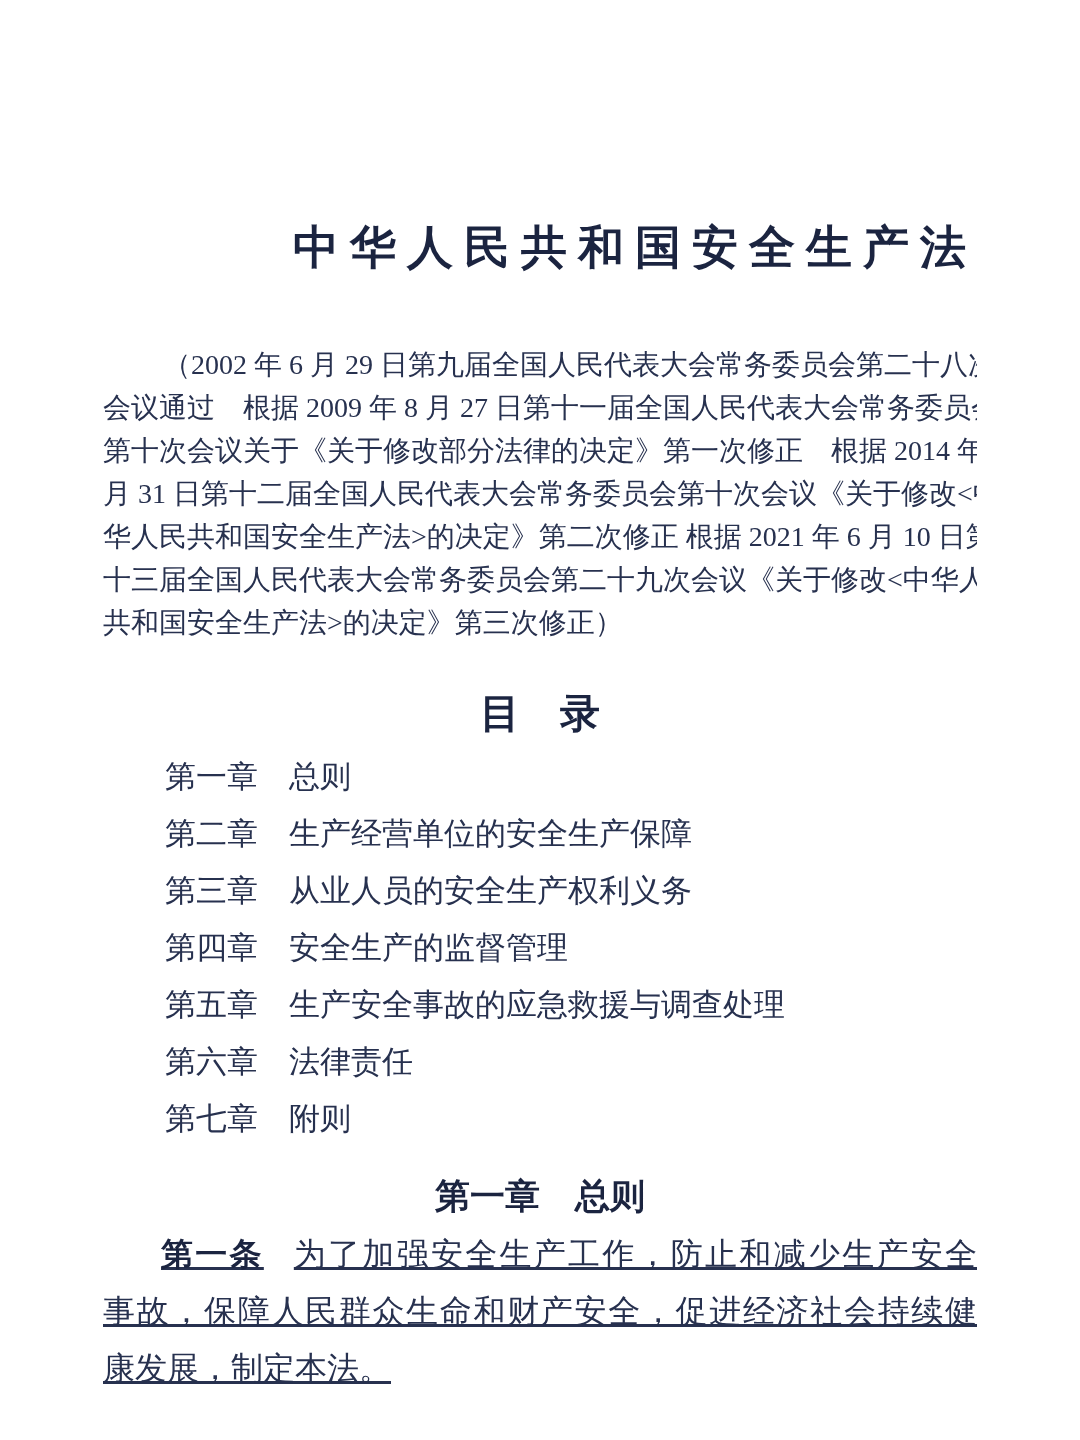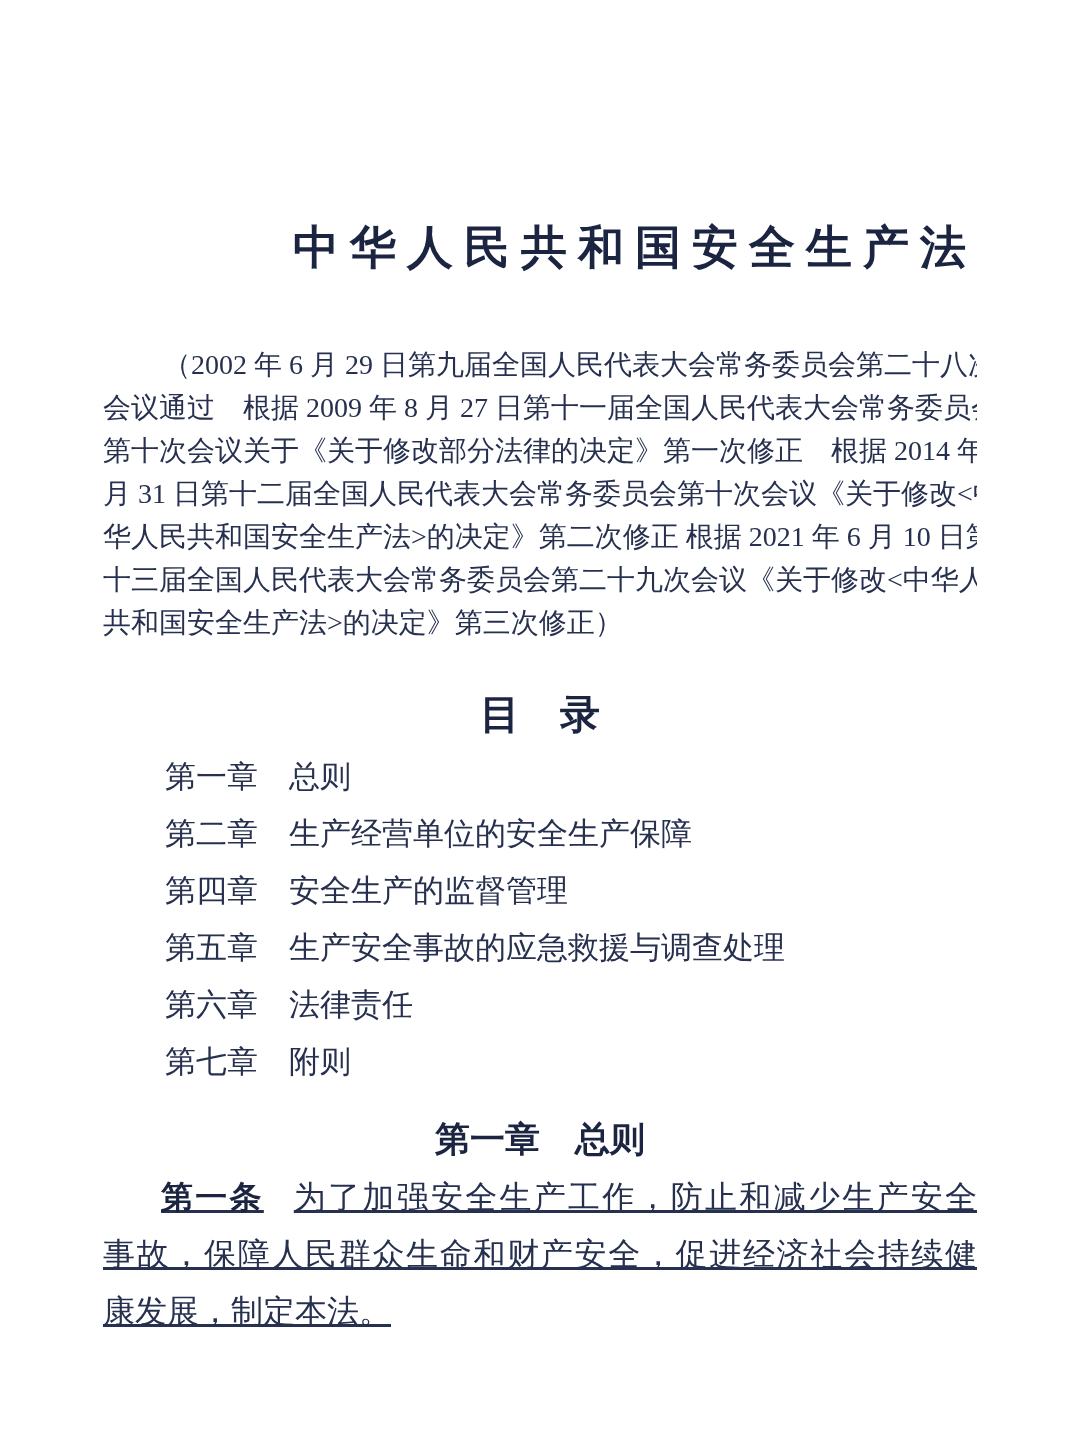--- a/index.html
+++ b/index.html
@@ -42,21 +42,21 @@
     text-align-last:justify;
     overflow:hidden;
     white-space:nowrap;
   }
   .jline.first{text-indent:60px;}
   .jline.last{text-align-last:left;}
   
   .toc-heading{
     margin:50px 0 0 0;
     text-align:center;
-    font-family:Liberation Sans, sans-serif;
+    font-family:Liberation Serif, serif;
     font-weight:bold;
     font-size:40px;
     line-height:1;
     color:var(--heading-color);
     white-space:nowrap;
   }
   .toc{
     margin:14px 0 0 0;
     padding:0 0 0 62px;
     list-style:none;
@@ -114,20 +114,23 @@
   <h2 class="toc-heading">目　录</h2>
 
   <ul class="toc">
     <li>
       <span class="toc-item-chapter">第一章</span><span class="toc-item-title">总则</span>
     </li>
     <li>
       <span class="toc-item-chapter">第二章</span><span class="toc-item-title">生产经营单位的安全生产保障</span>
     </li>
     <li>
+      <span class="toc-item-chapter">第三章</span><span class="toc-item-title">从业人员的安全生产权利义务</span>
+    </li>
+    <li>
       <span class="toc-item-chapter">第四章</span><span class="toc-item-title">安全生产的监督管理</span>
     </li>
     <li>
       <span class="toc-item-chapter">第五章</span><span class="toc-item-title">生产安全事故的应急救援与调查处理</span>
     </li>
     <li>
       <span class="toc-item-chapter">第六章</span><span class="toc-item-title">法律责任</span>
     </li>
     <li>
       <span class="toc-item-chapter">第七章</span><span class="toc-item-title">附则</span>

